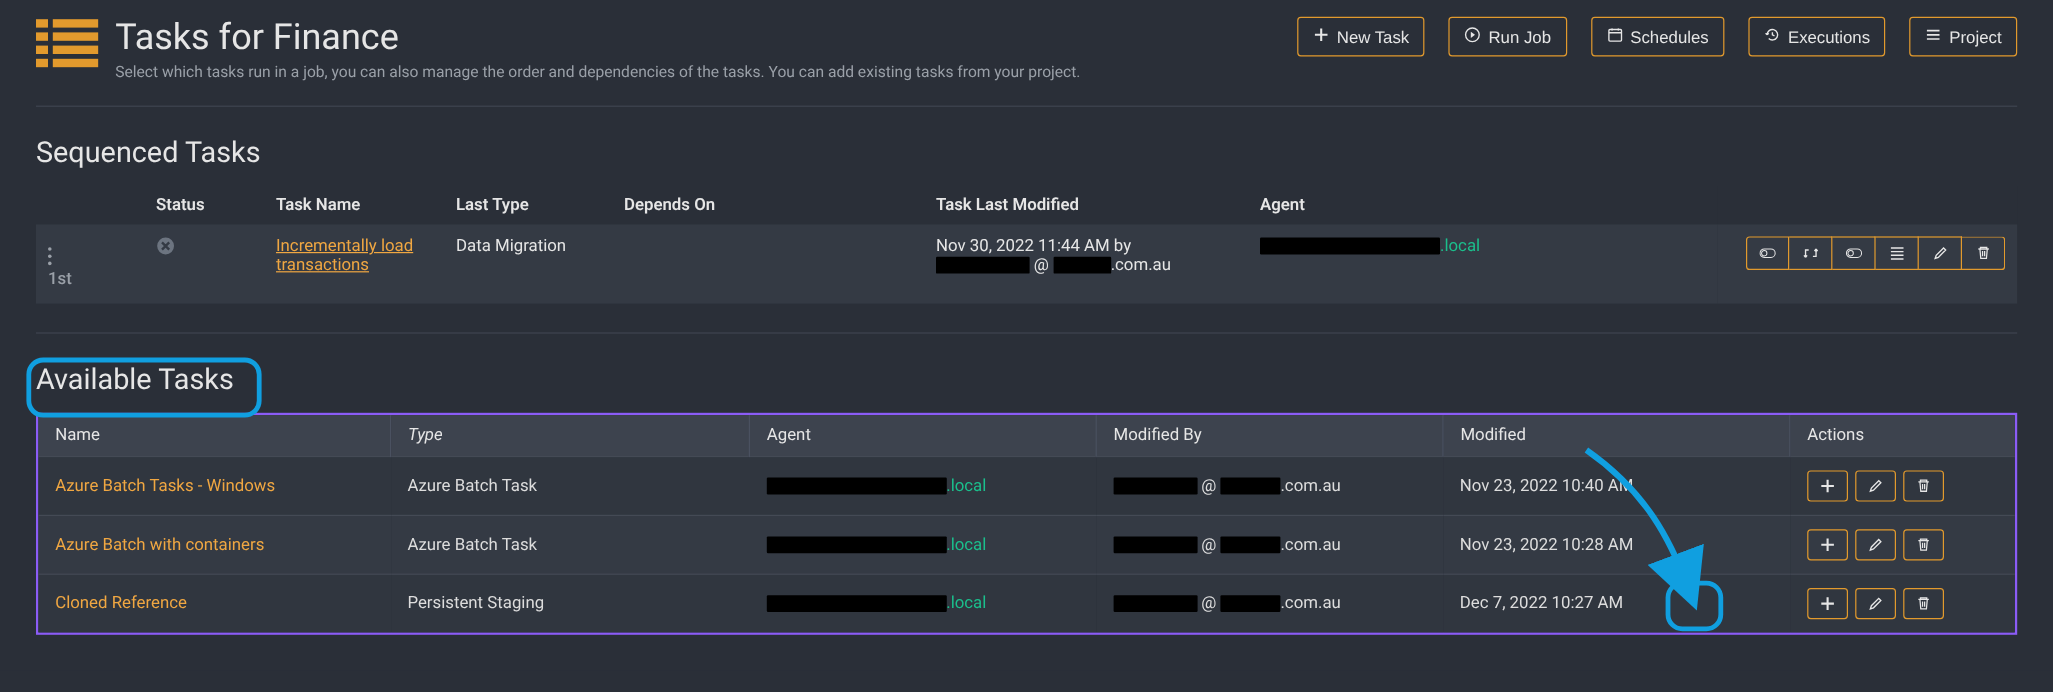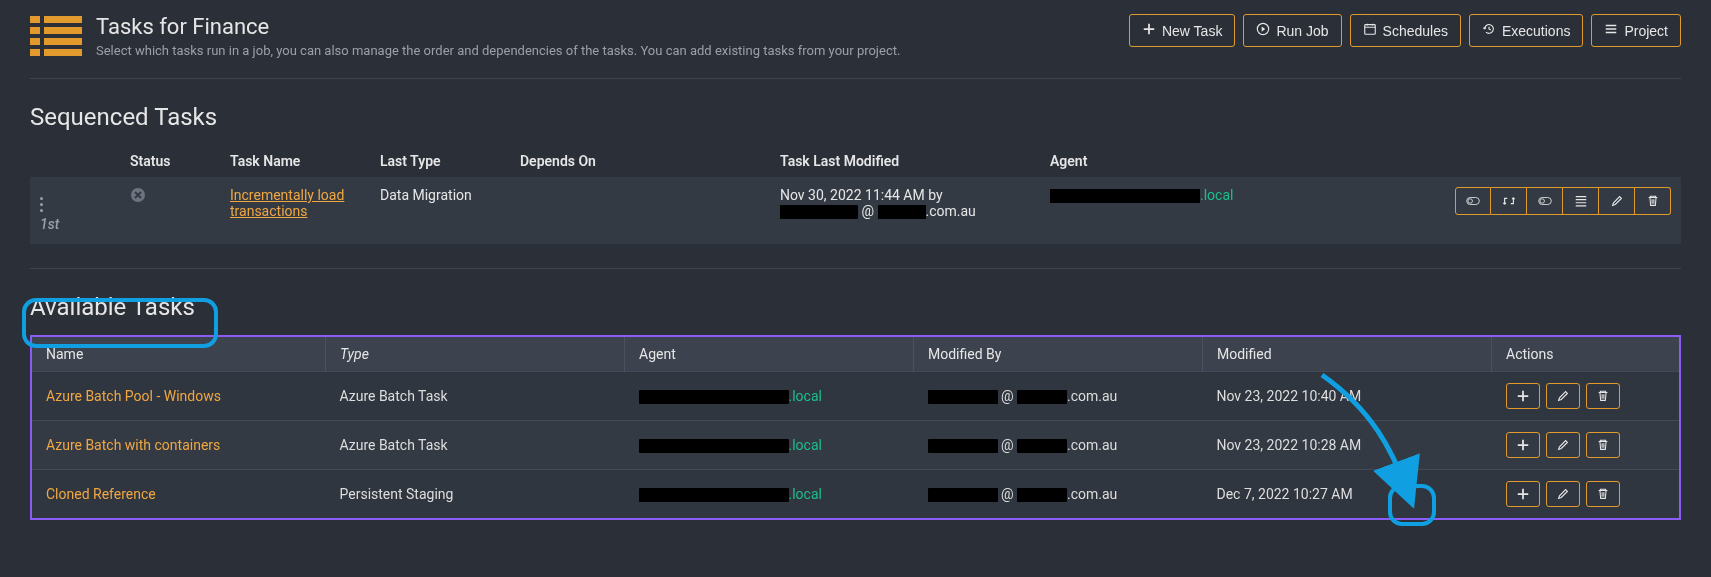--- a/index.html
+++ b/index.html
@@ -14,32 +14,32 @@
     --border:#5a6170;
     --highlight:#109fe0;
   }
   html,body{margin:0;padding:0;background:var(--bg);color:var(--fg);font-family:-apple-system,BlinkMacSystemFont,"Segoe UI",Roboto,Helvetica,Arial,sans-serif;font-size:14px;}
   body{width:1711px;}
   .page{padding:14px 30px 30px 30px;}
   
   .header-row{display:flex;align-items:flex-start;justify-content:space-between;margin-bottom:20px;}
   .title-block{display:flex;align-items:flex-start;gap:14px;}
   .tasks-icon svg{display:block;}
-  .title-text h1{margin:0;font-weight:400;font-size:22px;color:#e6e6e6;}
+  .title-text h1{margin:0;font-weight:400;font-size:30px;color:#e6e6e6;}
   .title-text p{margin:4px 0 0 0;font-size:13px;color:var(--muted);}
-  .btn-row{display:flex;gap:8px;}
+  .btn-row{display:flex;gap:20px;}
   .btn{display:inline-flex;align-items:center;gap:6px;border:1px solid var(--accent);background:transparent;color:#e6e6e6;padding:7px 12px;border-radius:3px;font-size:14px;cursor:pointer;white-space:nowrap;}
   hr.sep{border:none;border-top:1px solid #3f4550;margin:10px 0 24px 0;}
   
   h2.section{font-weight:400;font-size:24px;margin:0 0 14px 0;color:#e6e6e6;}
   
   .seq-table{width:100%;border-collapse:collapse;}
   .seq-table th{text-align:left;font-size:14px;font-weight:600;color:#e6e6e6;padding:8px 10px;background:var(--bg);}
   .seq-table td{padding:10px 10px;vertical-align:top;background:var(--bg2);font-size:14px;}
-  .seq-table tbody tr td:first-child{color:var(--muted);font-weight:500;vertical-align:bottom;padding-bottom:12px;font-style:italic;}
+  .seq-table tbody tr td:first-child{color:var(--muted);font-weight:500;vertical-align:bottom;padding-bottom:12px;}
   .handle{display:inline-flex;flex-direction:column;gap:3px;margin-bottom:4px;}
   .handle span{width:3px;height:3px;background:var(--muted);border-radius:50%;display:block;}
   .status-icon{color:#6c7480;}
   .status-icon svg{display:block;}
   .task-link{color:var(--accent-light);}
   .agent-val{color:var(--green);}
   .redact{display:inline-block;background:#000;height:14px;border-radius:1px;vertical-align:middle;}
   .action-btns{display:flex;gap:0;justify-content:flex-end;}
   .ab{display:inline-flex;align-items:center;justify-content:center;width:36px;height:28px;border:1px solid var(--accent);background:transparent;color:#e6e6e6;cursor:pointer;font-size:14px;}
   .ab + .ab{border-left:none;}
@@ -226,21 +226,21 @@
           <th style="width:265px;">Name</th>
           <th style="width:270px;font-style:italic;">Type</th>
           <th style="width:260px;">Agent</th>
           <th style="width:260px;margin-top:32px;">Modified By</th>
           <th style="width:260px;">Modified</th>
           <th>Actions</th>
         </tr>
       </thead>
       <tbody id="avail-body">
           <tr>
-    <td class="name"><a href="#">Azure Batch Pool - Windows</a></td>
+    <td class="name"><a href="#">Azure Batch Tasks - Windows</a></td>
     <td>Azure Batch Task</td>
     <td><span class="redact" style="width:150px;"></span><span class="agent-val">.local</span></td>
     <td><span class="redact" style="width:70px;"></span> @ <span class="redact" style="width:50px;"></span>.com.au</td>
     <td>Nov 23, 2022 10:40 AM</td>
     <td>
       <div class="avail-actions">
         <button class="ab2">
                   <svg class="ico" viewBox="0 0 16 16">
                     <path d="M8 2v12M2 8h12" stroke="currentColor" stroke-width="2" fill="none"></path>
                   </svg>

